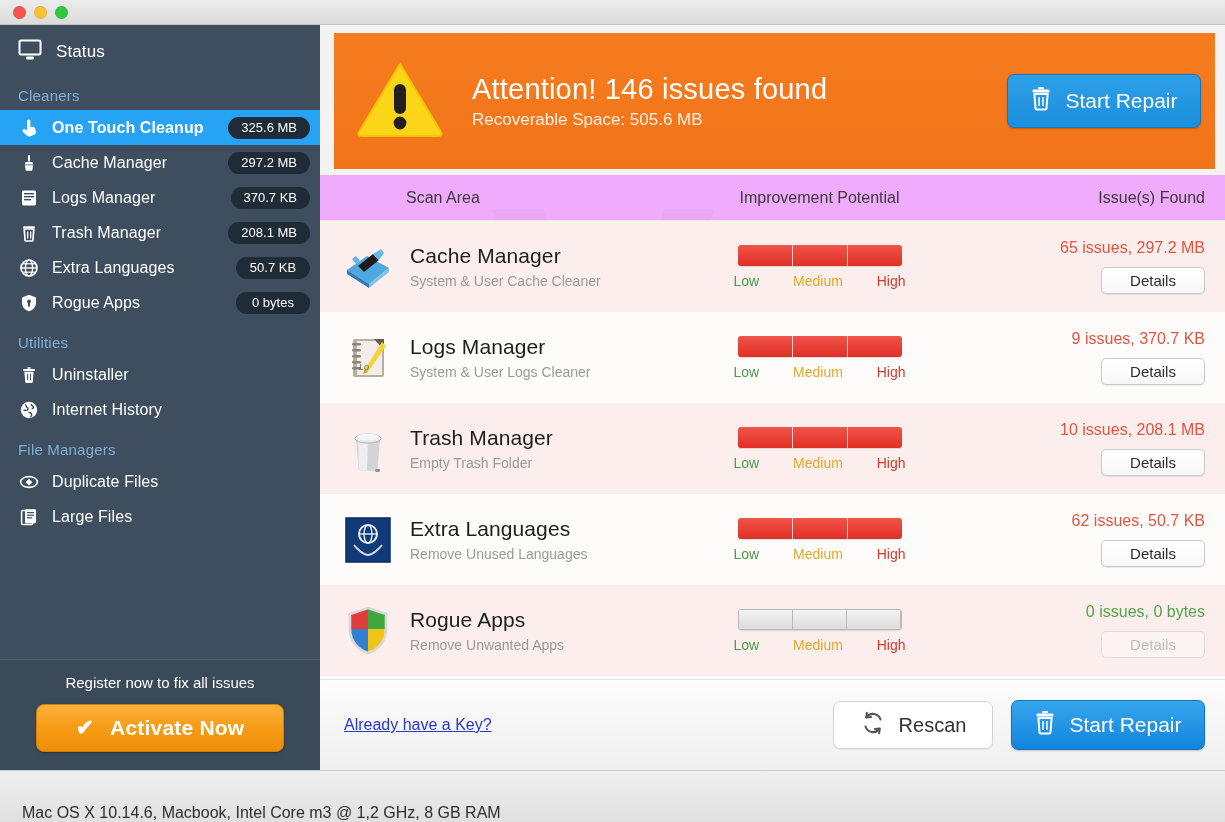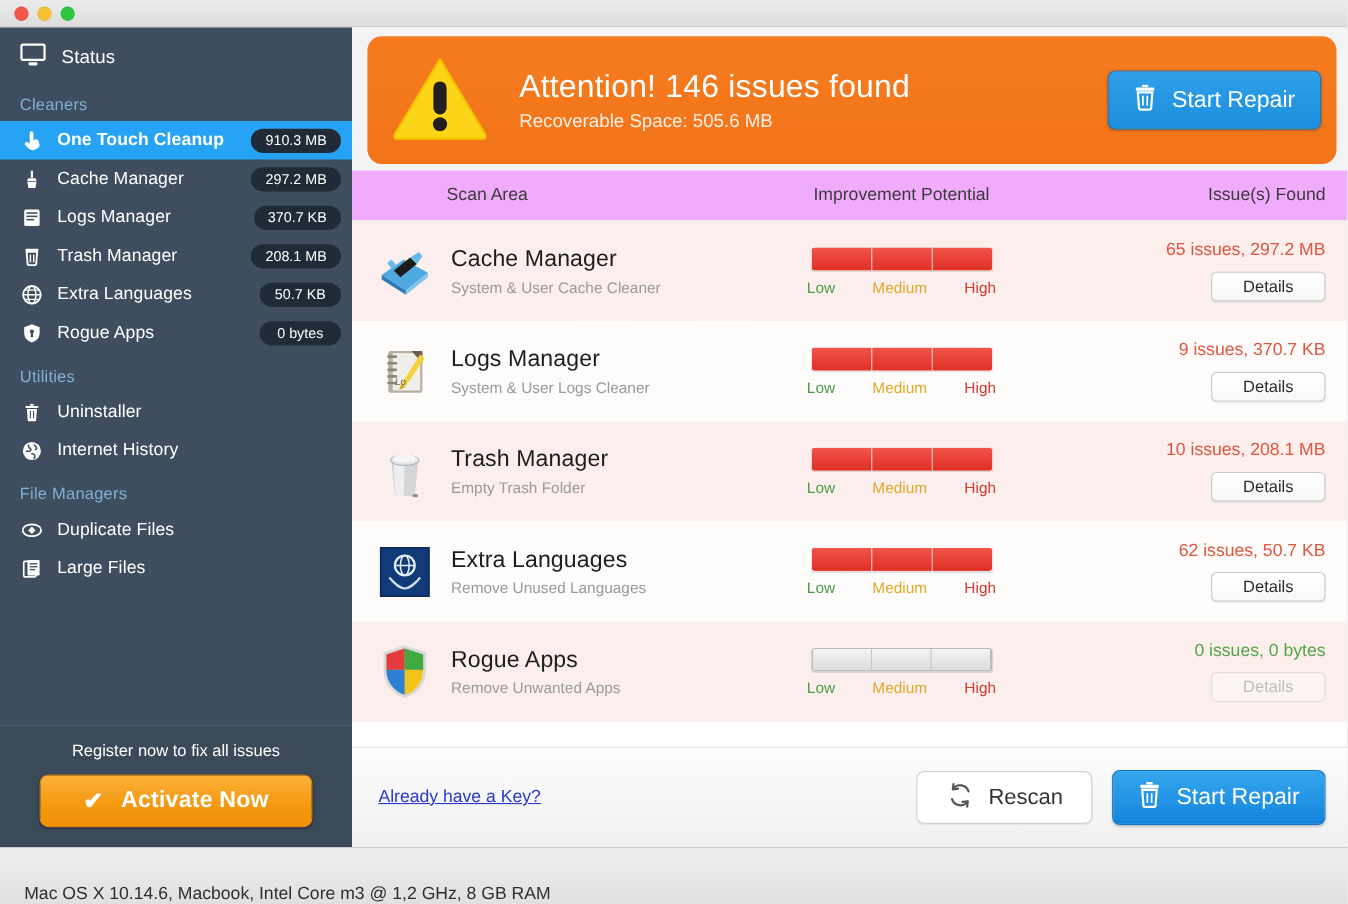--- a/index.html
+++ b/index.html
@@ -155,25 +155,24 @@
     font-size: 340px;
     font-weight: bold;
     color: rgba(160,120,120,0.05);
     line-height: 1;
   }
 
   
   .alert-wrap { padding: 8px 10px 6px 14px; background: #f3f3f3; flex: 0 0 auto; }
   .alert {
     background: linear-gradient(180deg, #f67b1e 0%, #f2741a 100%);
-    height: 116px;
+    height: 136px;
     display: flex;
     align-items: center;
     padding: 0 14px 0 22px;
-    border-radius: 13px;
   }
   .alert .warn-icon { flex: 0 0 auto; margin-right: 28px; }
   .alert .texts { flex: 1 1 auto; min-width: 0; }
   .alert .headline {
     color: #ffffff; font-size: 29px; letter-spacing: .2px; margin-bottom: 4px;
   }
   .alert .subline { color: #fdf0e6; font-size: 17px; }
   .start-repair-top {
     flex: 0 0 auto;
     display: flex; align-items: center; justify-content: center;
@@ -333,21 +332,21 @@
 
         <div class="sb-group-title">Cleaners</div>
 
         <div class="sb-item selected">
           <span class="ico">
             <svg width="20" height="20" viewBox="0 0 20 20">
               <path d="M8 3.2c0-1 .8-1.8 1.7-1.8s1.7.8 1.7 1.8v6.1l1.6-.5c1.3-.4 2.6.3 3 1.5l.9 2.9c.4 1.3-.2 2.7-1.4 3.3l-3.1 1.6c-1.6.8-3.6.5-4.9-.8L4 14.1c-.7-.7-.7-1.8 0-2.5.6-.6 1.6-.7 2.3-.2L8 12.6z" fill="#ffffff"></path>
             </svg>
           </span>
           <span class="label">One Touch Cleanup</span>
-          <span class="badge">910.3 MB</span>
+          <span class="badge">325.6 MB</span>
         </div>
 
         <div class="sb-item">
           <span class="ico">
             <svg width="20" height="20" viewBox="0 0 20 20">
               <path d="M9 2.2h2v6.3H9z" fill="#ffffff"></path>
               <path d="M6.6 9h6.8l.9 2.6H5.7z" fill="#ffffff"></path>
               <path d="M5.8 12.3h8.4l-1 5.5H6.8z" fill="#ffffff"></path>
             </svg>
           </span>

